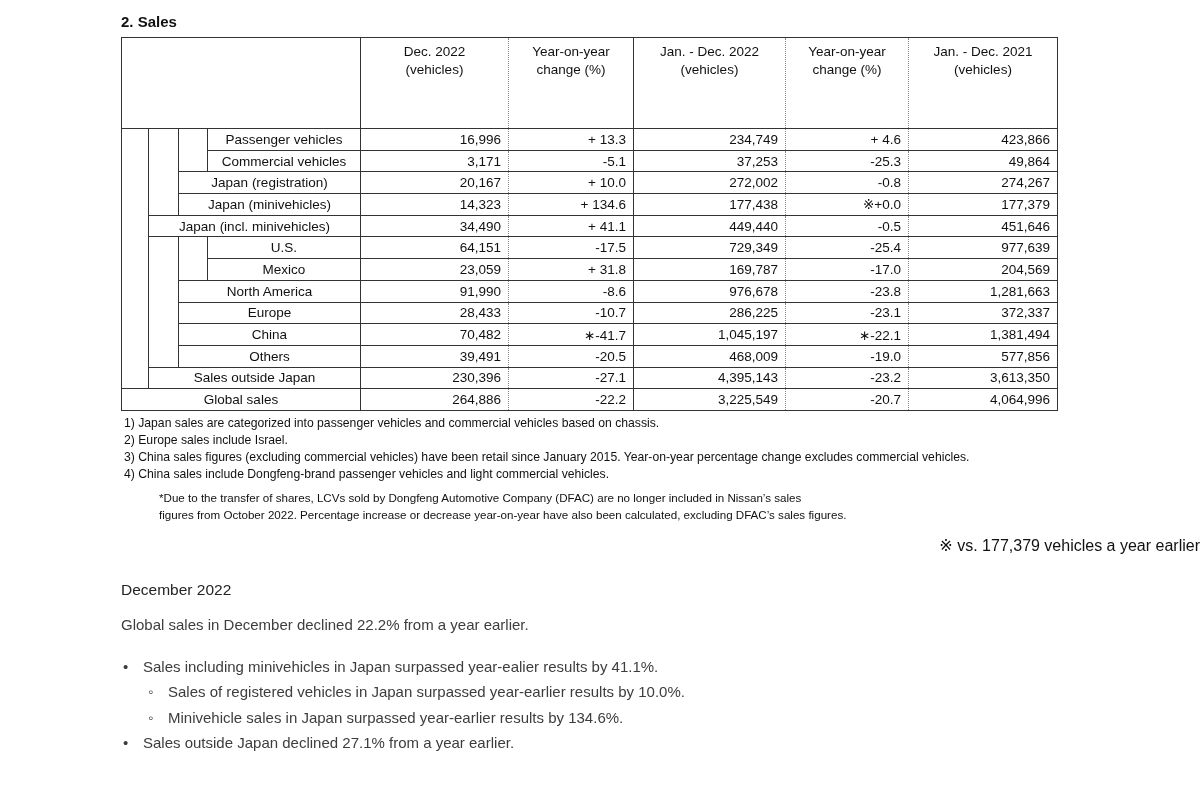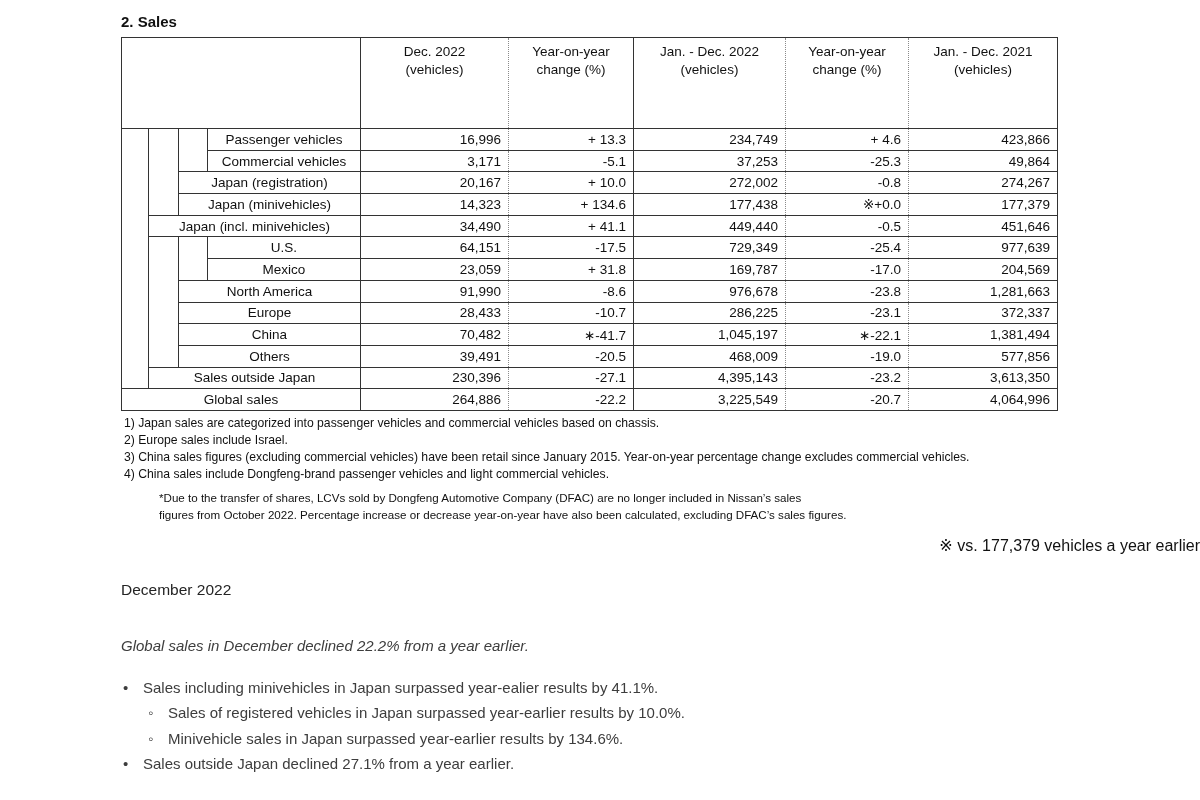--- a/index.html
+++ b/index.html
@@ -92,23 +92,22 @@
   }
   
   .summary { color: #3d3d3d; }
   .summary-heading {
     margin: 27px 0 0 0;
     font-size: 15.5px;
     font-weight: normal;
     color: #242424;
   }
   .summary-intro {
-    margin: 38px 0 0 0;
+    margin: 17px 0 0 0;
     font-size: 15px;
-    font-style: italic;
   }
   .bullets {
     margin: 21px 0 0 0;
     font-size: 15px;
   }
   .bullet-item {
     display: flex;
     align-items: baseline;
     line-height: 25.5px;
   }

